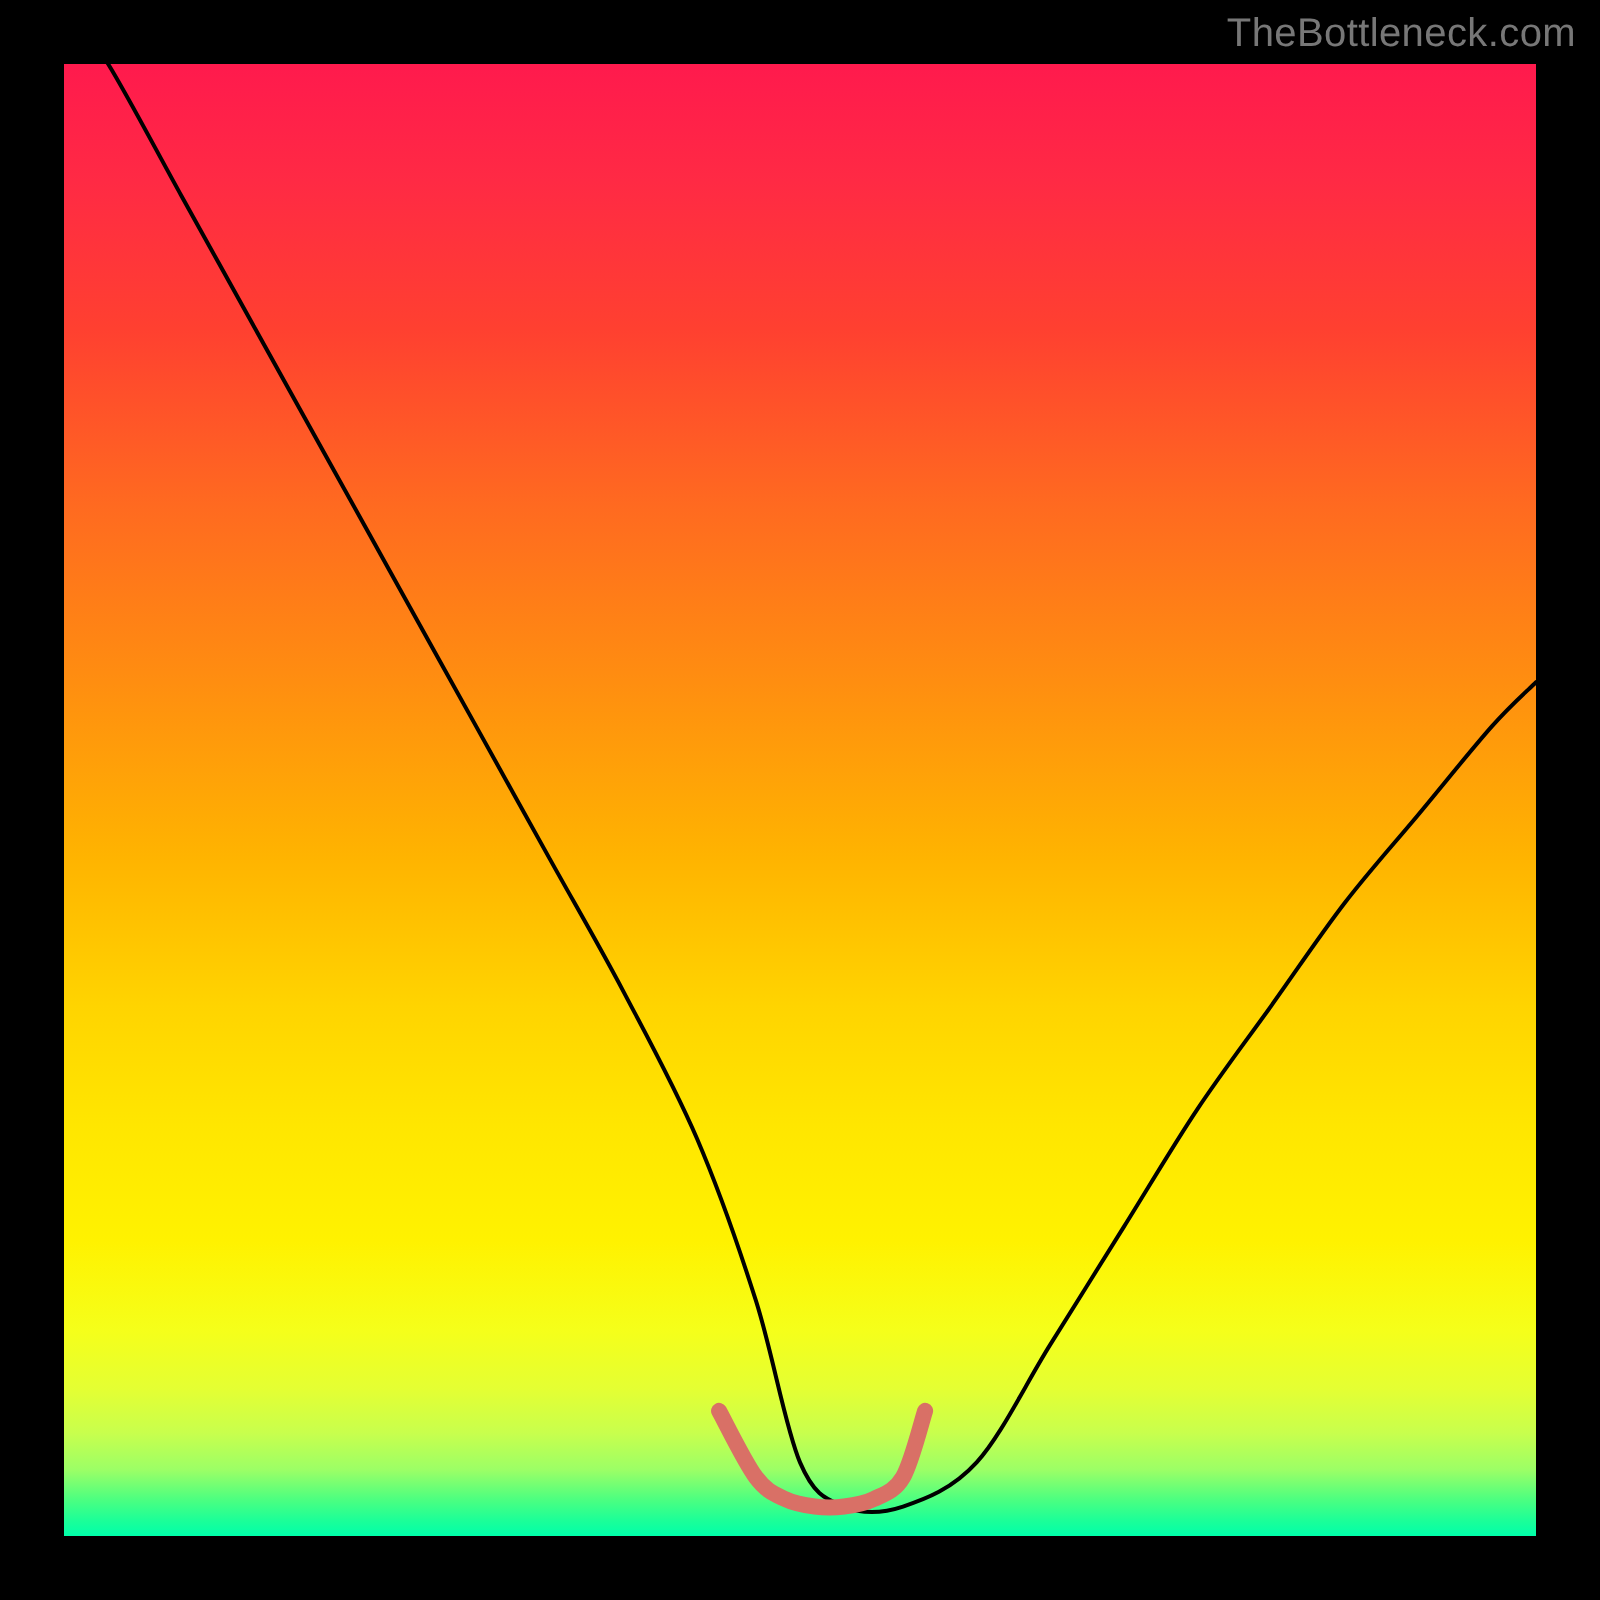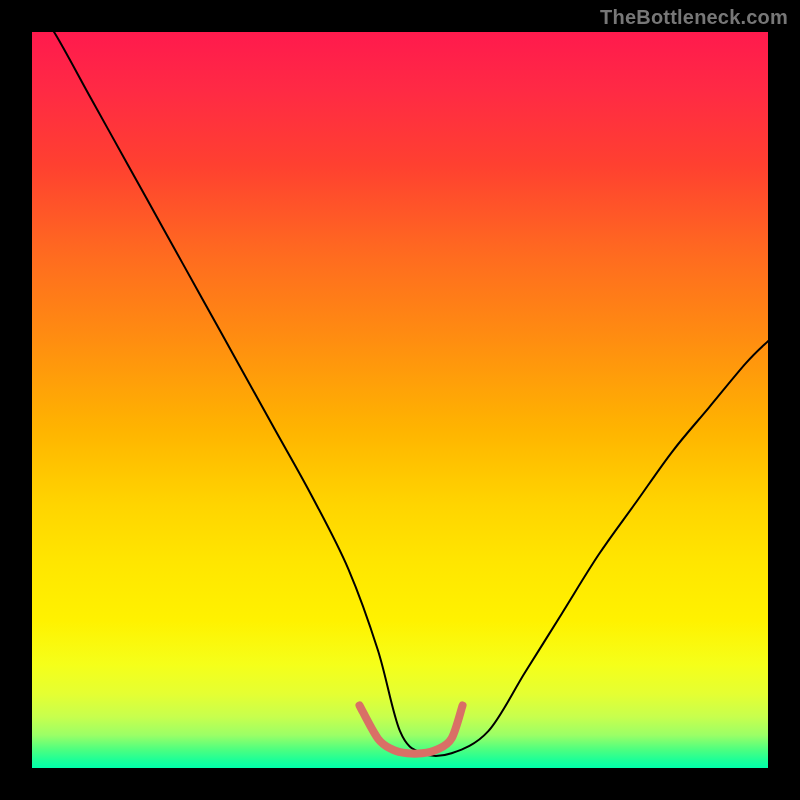--- a/index.html
+++ b/index.html
@@ -45,21 +45,21 @@
       #1aff99 99%,
       #00ffaa 100%
     );
   }
   .watermark {
     position: absolute;
     top: 6px;
     right: 12px;
     color: #777;
     font-size: 20px;
-    font-weight: 700;
+    font-weight: 400;
     letter-spacing: 0.2px;
     z-index: 10;
   }
   svg.curves {
     position: absolute;
     left: 0;
     top: 0;
     width: 736px;
     height: 736px;
     overflow: visible;

